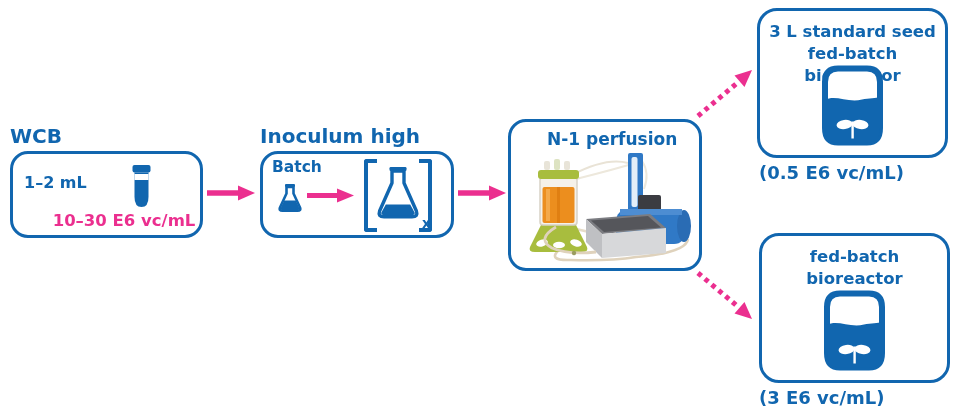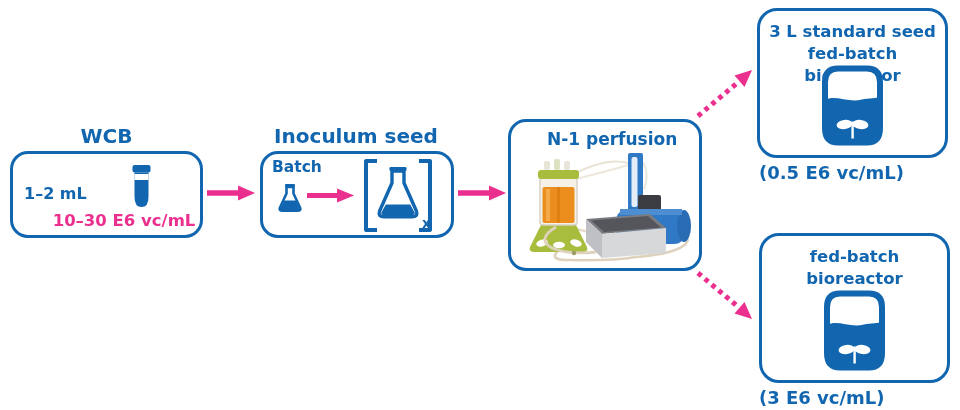--- a/index.html
+++ b/index.html
@@ -1,52 +1,52 @@
 <!DOCTYPE html>
 <html><head>
 <meta charset="utf-8">
 <style>
   * { margin:0; padding:0; box-sizing:border-box; }
   html,body { width:960px; height:410px; background:#ffffff; overflow:hidden;
               font-family:"DejaVu Sans","Liberation Sans",sans-serif; }
   .abs { position:absolute; }
   .box { position:absolute; background:#fff; border:3px solid #1166AF; border-radius:18px; }
   .pink { color:#EB2F8F;padding-left:35px; }
-  .stage-title { position:absolute; font-weight:bold; font-size:20px; color:#1166AF; text-align:center; }
+  .stage-title { position:absolute; font-weight:bold; font-size:20px; color:#1166AF; text-align:left; }
   .body-text { position:absolute; font-weight:bold; color:#1166AF; }
   .density-caption { position:absolute; font-weight:bold; font-size:18px; color:#1166AF; text-align:left; }
   .out-title { position:absolute; width:100%; text-align:center; font-weight:bold; font-size:16.5px; line-height:22px; color:#1166AF; }
   .bracket { position:absolute; width:13px; height:73px; border:4px solid #1166AF; top:0; }
   .bracket.l { border-right:none; border-radius:3px 0 0 3px; left:0; }
   .bracket.r { border-left:none; border-radius:0 3px 3px 0; right:0; }
   svg { display:block; }
 </style>
 </head>
 <body>
 
 <div class="stage-title" style="left:10px; top:124px; width:193px;">WCB</div>
 
 <div class="box" style="left:10px; top:151px; width:193px; height:87px;">
-  <div class="body-text" style="left:11px; top:30px; font-size:16px;">1–2 mL</div>
+  <div class="body-text" style="left:11px; top:19px; font-size:16px;">1–2 mL</div>
 
   <svg class="abs" style="left:119px; top:11px;" width="19" height="44" viewBox="0 0 19 44">
     <rect x="0.5" y="0" width="18" height="7.5" rx="2" fill="#1166AF"></rect>
     <path d="M2.5,7.5 H16.5 V32 Q16.5,42 9.5,42 Q2.5,42 2.5,32 Z" fill="#1166AF"></path>
     <rect x="2.5" y="9" width="14" height="6" fill="#ffffff"></rect>
   </svg>
 
   <div class="body-text pink" style="left:0; top:57px; width:100%; text-align:center; font-size:16.5px; color:#EB2F8F;">10–30 E6 vc/mL</div>
 </div>
 
 <svg class="abs" style="left:206px; top:185px;" width="50" height="16" viewBox="0 0 50 16">
   <line x1="1" y1="8" x2="34" y2="8" stroke="#EB2F8F" stroke-width="5.5"></line>
   <polygon points="32,0.5 49,8 32,15.5" fill="#EB2F8F"></polygon>
 </svg>
 
-<div class="stage-title" style="left:260px; top:124px; width:192px;">Inoculum seed</div>
+<div class="stage-title" style="left:260px; top:124px; width:192px;">Inoculum high</div>
 
 <div class="box" style="left:260px; top:151px; width:194px; height:87px;">
   <div class="body-text" style="left:9px; top:4px; font-size:15.5px;">Batch</div>
 
   <svg class="abs" style="left:15px; top:30px;" width="24" height="30" viewBox="0 0 24 30">
     <rect x="7" y="0" width="10" height="3" rx="1" fill="#1166AF"></rect>
     <path d="M8.5,3 V9.5 L2,23.5 Q0.8,26.8 4.4,26.8 H19.6 Q23.2,26.8 22,23.5 L15.5,9.5 V3 Z" fill="#ffffff" stroke="#1166AF" stroke-width="2.6" stroke-linejoin="round"></path>
     <path d="M6.2,16.5 H17.8 L21.4,24.2 Q22,26 19.4,26 H4.6 Q2,26 2.6,24.2 Z" fill="#1166AF"></path>
   </svg>
 

